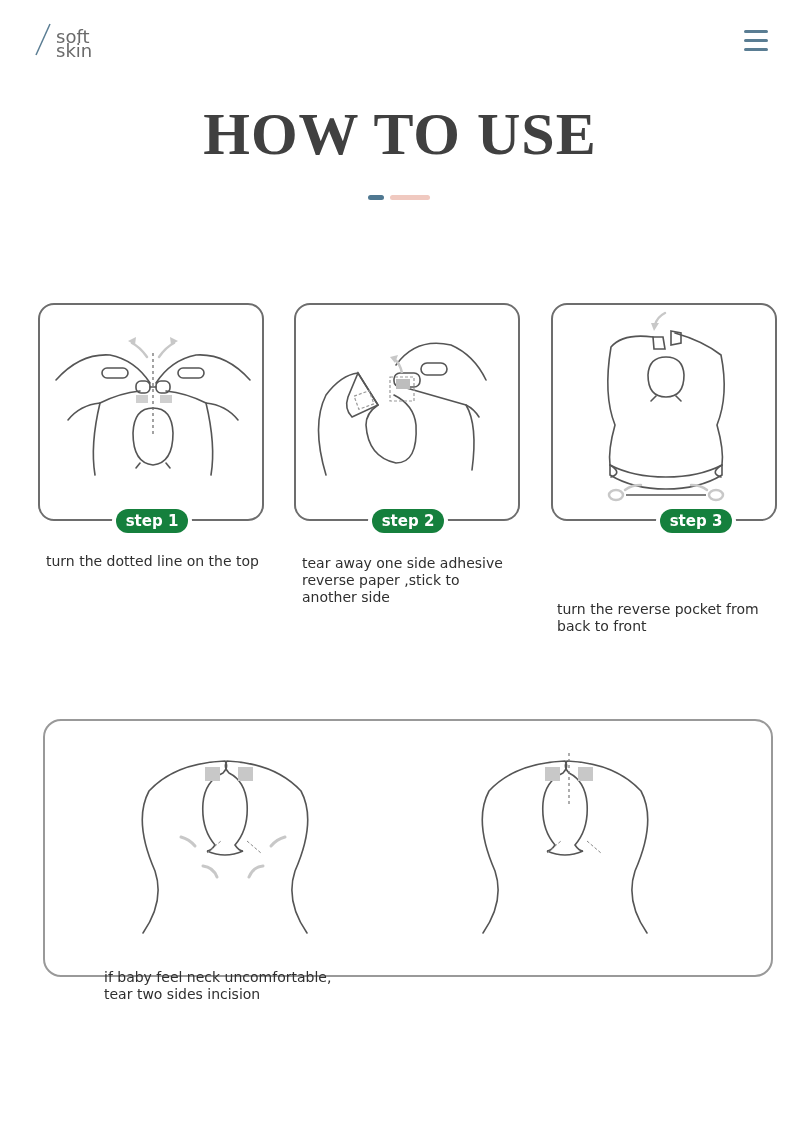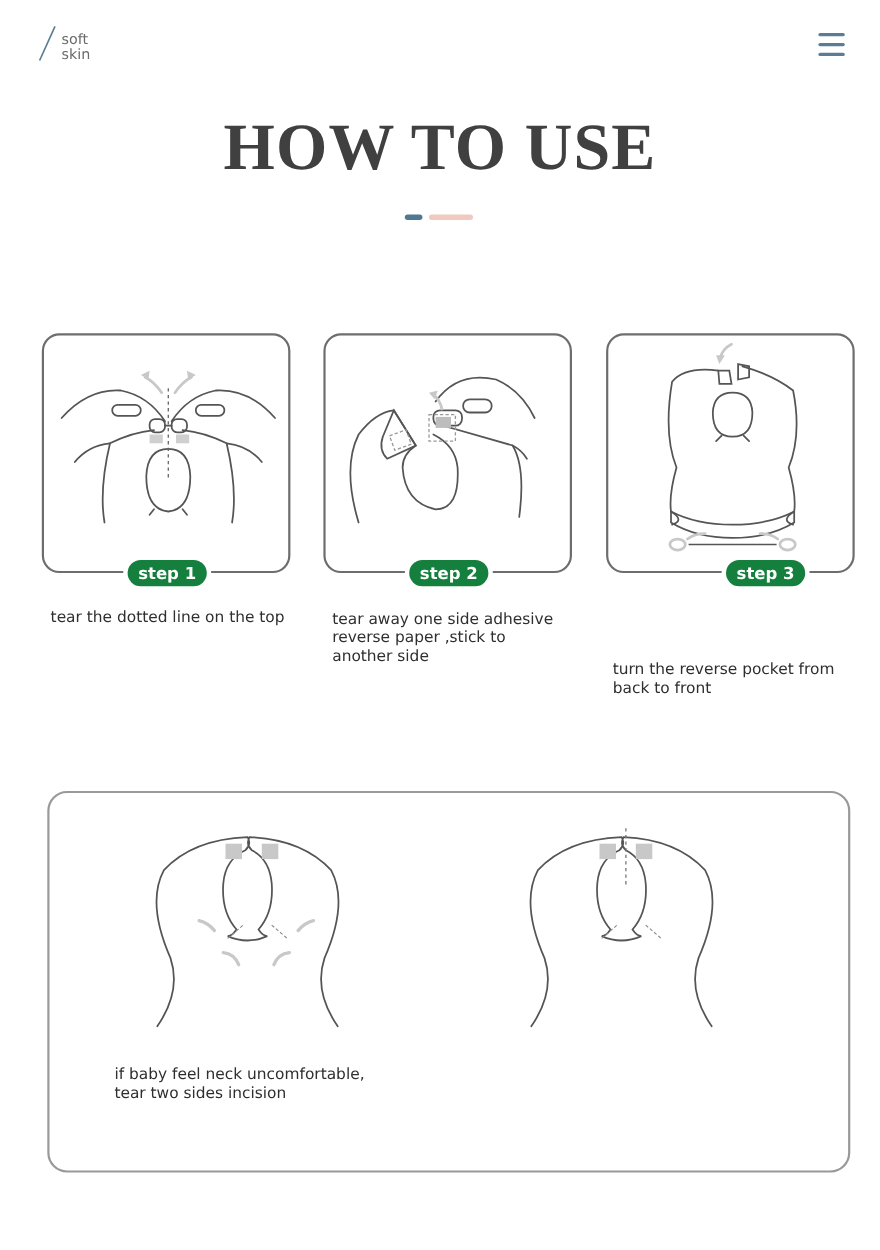--- a/index.html
+++ b/index.html
@@ -1,36 +1,36 @@
 <!DOCTYPE html>
 <html><head>
 <meta charset="utf-8">
 <style>
   html, body { margin: 0; padding: 0; background: #ffffff; }
   body { width: 800px; height: 1136px; position: relative; overflow: hidden;
          font-family: "DejaVu Sans", "Liberation Sans", sans-serif; color: #333; }
   .logo { position: absolute; left: 34px; top: 22px; width: 60px; height: 40px; }
   .logo .slash { position: absolute; left: 0; top: 0; }
-  .logo .word { position: absolute; left: 22px; top: 8px; font-size: 13px; line-height: 14px; color: #6a6a6a; }
+  .logo .word { position: absolute; left: 22px; top: 8px; font-size: 18px; line-height: 14px; color: #6a6a6a; }
   .menu { position: absolute; left: 744px; top: 30px; width: 24px; height: 24px; cursor: pointer; }
   .menu span { display: block; height: 3px; background: #5a7d93; border-radius: 2px; margin-bottom: 6px; }
   .title { position: absolute; left: 0; width: 800px; top: 100px; text-align: center;
            font-family: Liberation Serif, serif; font-weight: bold; font-size: 60px;
            letter-spacing: 1px; color: #404040; }
   .divider { position: absolute; top: 195px; left: 368px; height: 5px; }
   .divider .d1 { position: absolute; left: 0; width: 16px; height: 5px; background: #4f7891; border-radius: 3px; }
   .divider .d2 { position: absolute; left: 22px; width: 40px; height: 5px; background: #f0c9c0; border-radius: 3px; }
   .card { position: absolute; top: 303px; width: 226px; height: 218px; border: 2px solid #6d6d6d;
           border-radius: 16px; box-sizing: border-box; background: #fff; }
   .card svg { position: absolute; left: 0; top: 0; }
   .badge { position: absolute; top: 509px; width: 72px; height: 24px; border-radius: 12px;
            background: #15803d; color: #fff; font-size: 15px; font-weight: bold; line-height: 24px; text-align: center;
            box-shadow: 0 0 0 4px #fff; }
   .caption { position: absolute; font-size: 14px; line-height: 17px; color: #2f2f2f; }
-  .panel { position: absolute; left: 43px; top: 719px; width: 730px; height: 347px;
+  .panel { position: absolute; left: 43px; top: 719px; width: 730px; height: 258px;
            border: 2px solid #999; border-radius: 18px; box-sizing: border-box; }
   .panel svg { position: absolute; top: 0; }
   .panel-caption { position: absolute; font-size: 14px; line-height: 17px; color: #2f2f2f; }
 </style>
 </head>
 <body>
 
 <div class="logo">
   <svg class="slash" width="20" height="36">
     <line x1="16" y1="2" x2="2" y2="33" stroke="#5a7d93" stroke-width="1.5"></line>
@@ -127,21 +127,21 @@
       <path d="M154 185 Q148 180 138 180"></path>
       <ellipse cx="63" cy="190" rx="7" ry="5"></ellipse>
       <ellipse cx="163" cy="190" rx="7" ry="5"></ellipse>
     </g>
     <path d="M98 18 L106 18 L101 26 Z" fill="#c8c8c8"></path>
   </svg>
 </div>
 <div class="badge" style="left:660px;">step 3</div>
 
 <div class="caption" style="left:46px; top:553px;">
-  <div>tear the dotted line on the top</div>
+  <div>turn the dotted line on the top</div>
 </div>
 <div class="caption" style="left:302px; top:555px;">
   <div>tear away one side adhesive</div>
   <div>reverse paper ,stick to</div>
   <div>another side</div>
 </div>
 <div class="caption" style="left:557px; top:557px;margin-top:44px;">
   <div>turn the reverse pocket from</div>
   <div>back to front</div>
 </div>

